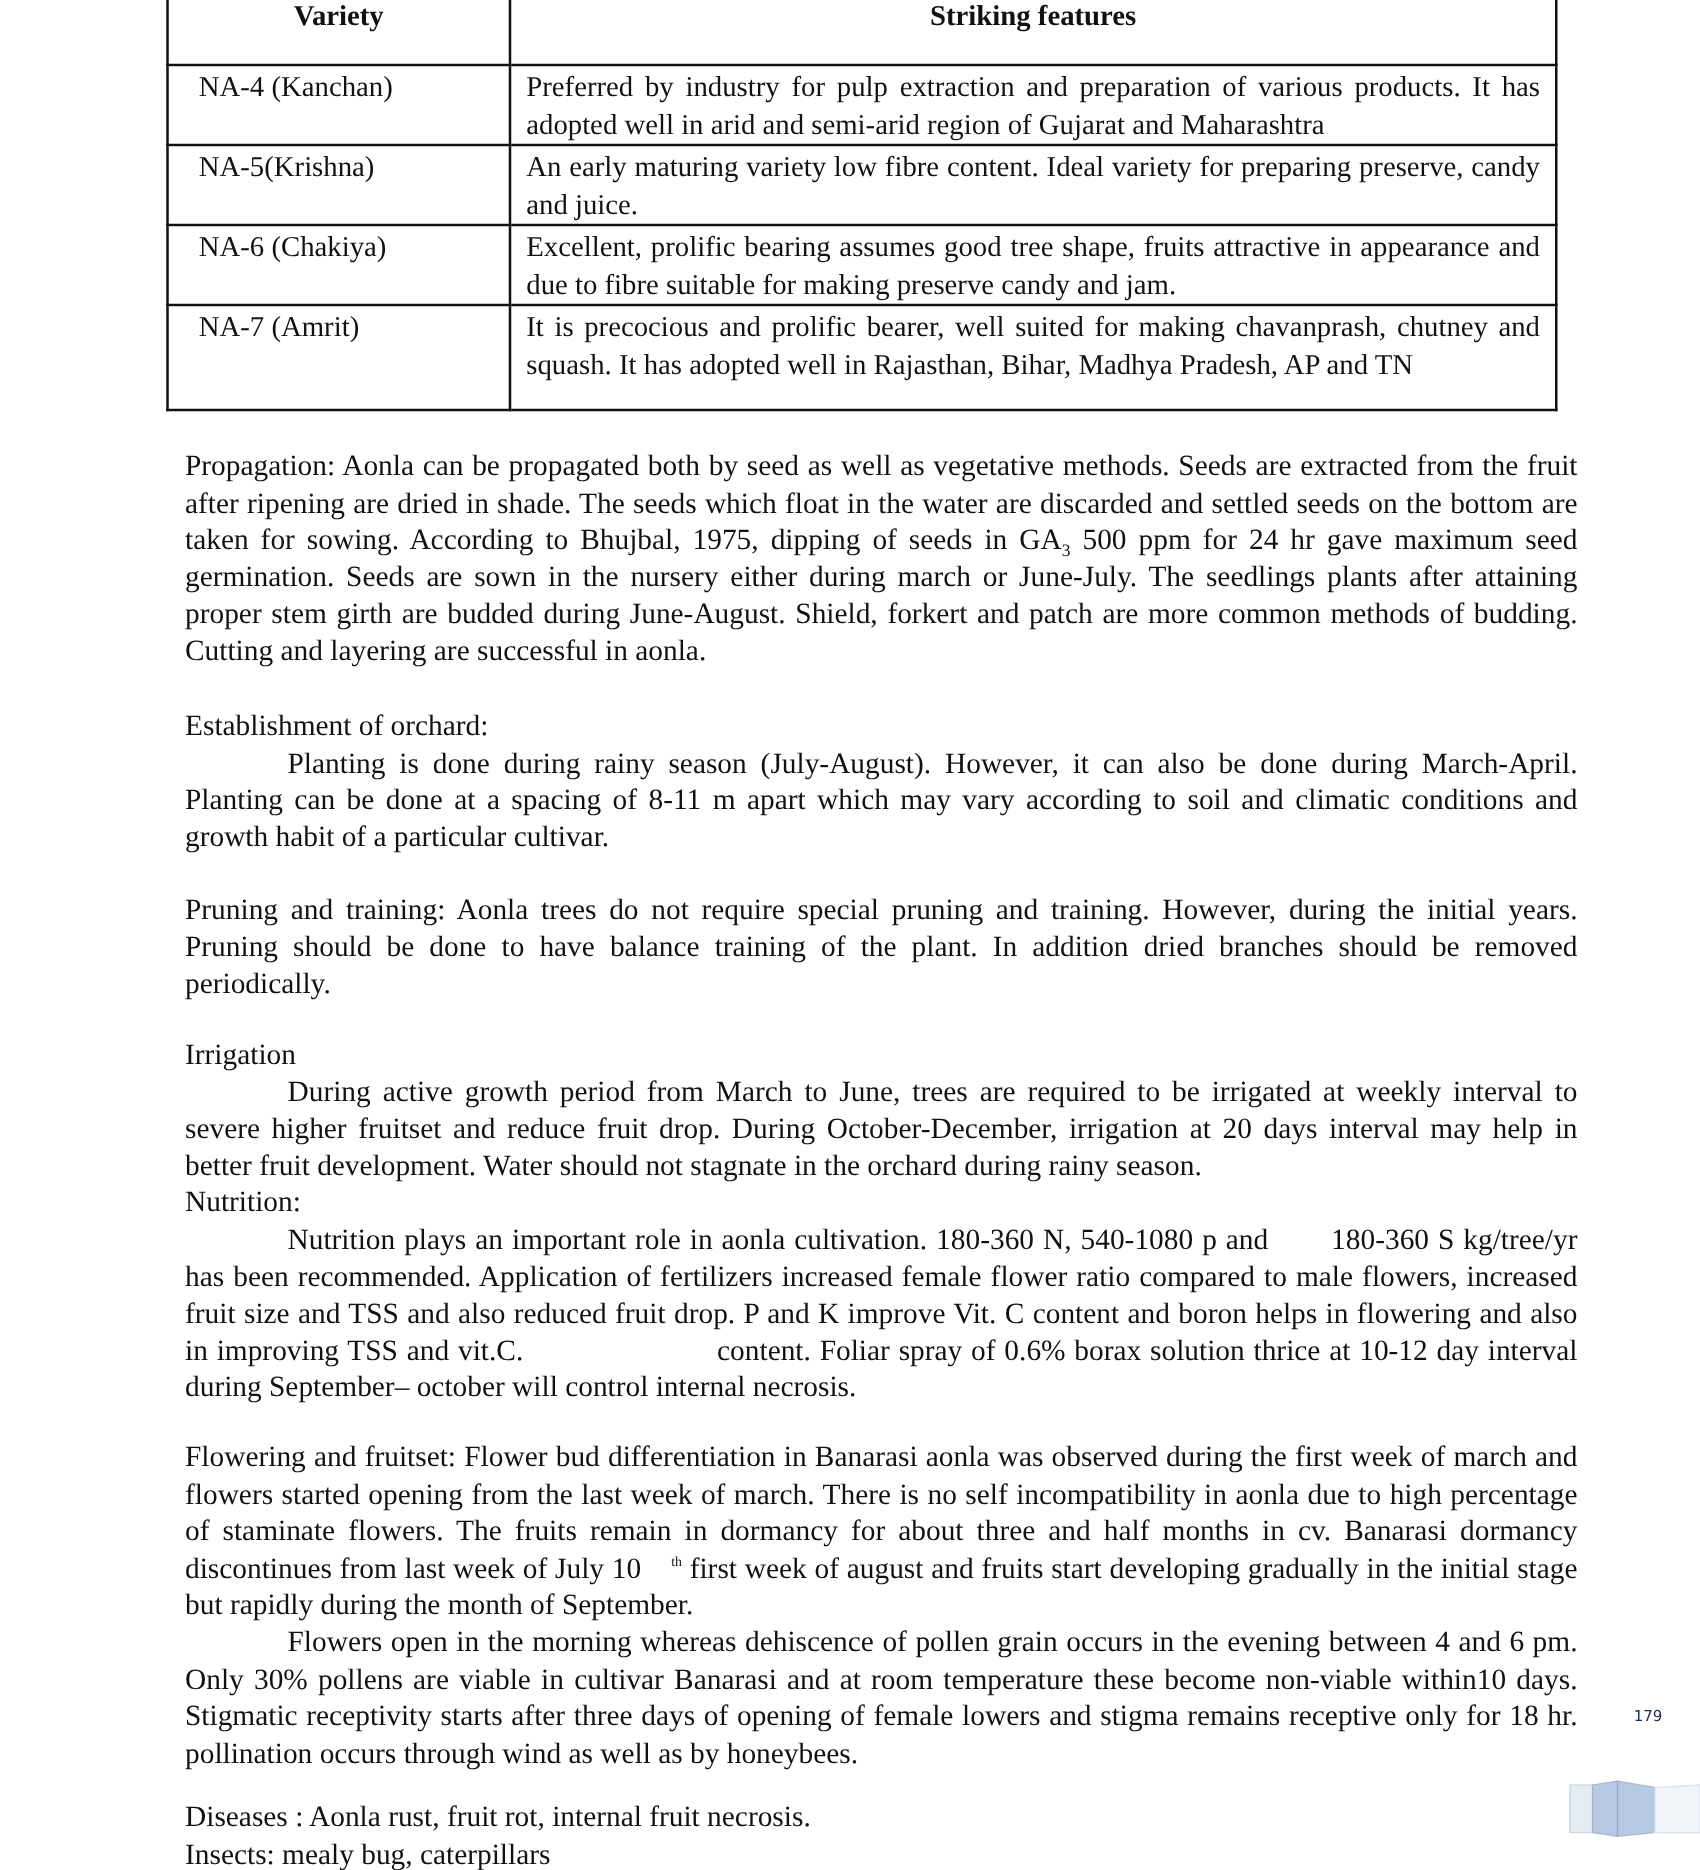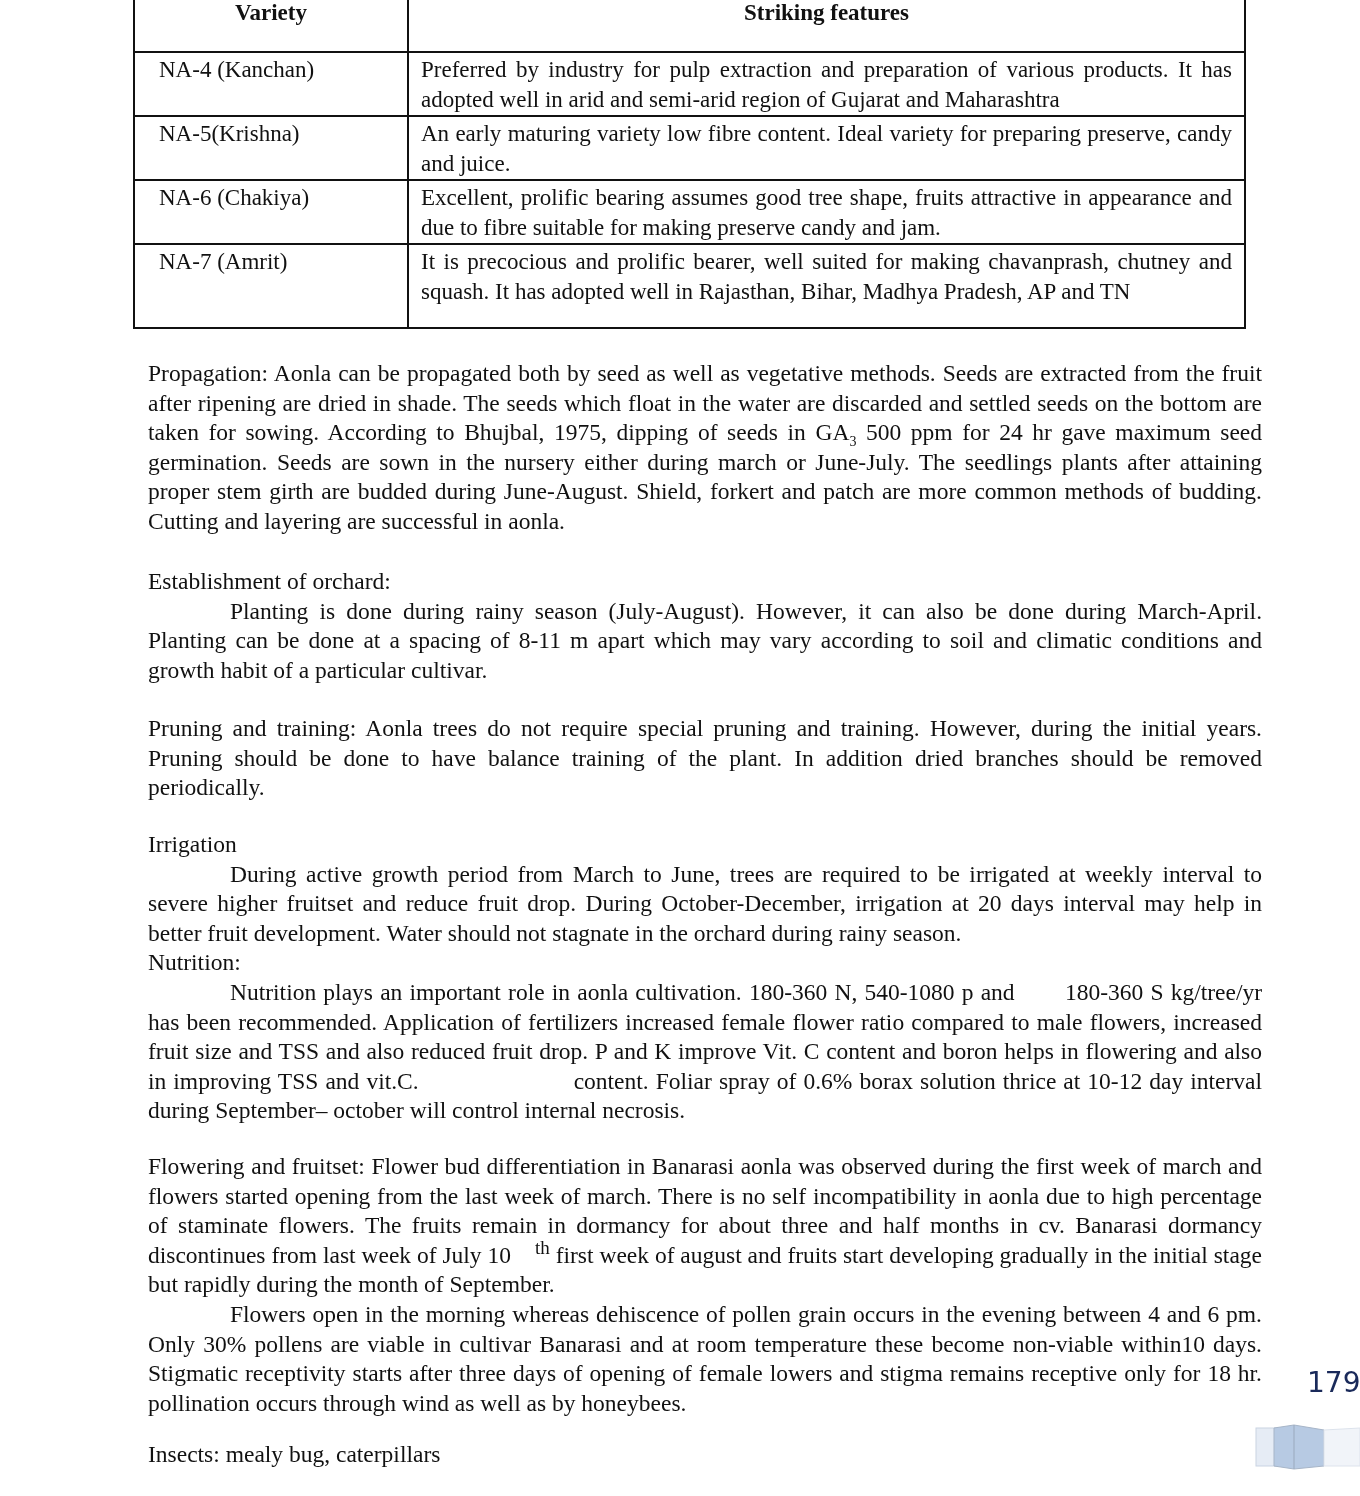--- a/index.html
+++ b/index.html
@@ -10,24 +10,24 @@
   table.vt td, table.vt th { border:2px solid #111; vertical-align:top; }
   table.vt th { font-weight:bold; height:53px; padding:0; text-align:center; vertical-align:top; line-height:30px; padding-top:0; }
   table.vt td.c1 { width:236px; padding:2px 12px 0 24px; }
   table.vt td.c2 { padding:2px 12px 0 12px; text-align:justify;margin-top:35px; }
   .sec { position:absolute; left:148px; width:1114px; font-size:23.5px; line-height:29.6px;
          text-align:justify; }
   .sec b { font-weight:normal; }
   .indent { text-indent:82px; }
   .h { font-weight:normal; display:block; }
   .p { display:block; }
-  sup { font-size:19px; line-height:0;margin-left:24px; }
+  sup { font-size:11px; line-height:0;margin-left:24px; }
   sub { font-size:14px; line-height:0; }
   .pagenum { position:absolute; left:1307px; top:1366px; font-family:"DejaVu Sans",sans-serif;
-             font-size:28px; color:#1a2a5a; }
+             font-size:12px; color:#1a2a5a; }
   .pageicon { position:absolute; left:1254px; top:1422px; width:106px; height:50px; }
 </style>
 </head>
 <body>
 
 <table class="vt">
   <tbody>
       <tr>
     <th style="width:262px">Variety</th>
     <th>Striking features</th>
@@ -70,20 +70,21 @@
   <span class="p"><b>Nutrition</b><span>:</span></span>
   <span class="p indent" style="white-space:pre-wrap">Nutrition plays an important role in aonla cultivation. 180-360 N, 540-1080 p and       180-360 S kg/tree/yr has been recommended. Application of fertilizers increased female flower ratio compared to male flowers, increased fruit size and TSS and also reduced fruit drop. P and K improve Vit. C content and boron helps in flowering and also in improving TSS and vit.C.                      content. Foliar spray of 0.6% borax solution thrice at 10-12 day interval during September– october will control internal necrosis.</span>
 </div>
 
 <div class="sec" style="top:1152px">
   <span class="p"><b>Flowering and fruitset:</b><span> Flower bud differentiation in Banarasi aonla was observed during the first week of march and flowers started opening from the last week of march. There is no self incompatibility in aonla due to high percentage of staminate flowers. The fruits remain in dormancy for about three and half months in cv. Banarasi dormancy discontinues from last week of July 10</span><sup>th</sup><span> first week of august and fruits start developing gradually in the initial stage but rapidly during the month of September.</span></span>
   <span class="p indent">Flowers open in the morning whereas dehiscence of pollen grain occurs in the evening between 4 and 6 pm. Only 30% pollens are viable in cultivar Banarasi and at room temperature these become non-viable within10 days. Stigmatic receptivity starts after three days of opening of female lowers and stigma remains receptive only for 18 hr. pollination occurs through wind as well as by honeybees.</span>
 </div>
 
 <div class="sec" style="top:1440px">
+  <span class="p"><b>Diseases</b><span> : Aonla rust, fruit rot, internal fruit necrosis.</span></span>
   <span class="p"><b>Insects</b><span>: mealy bug, caterpillars</span></span>
 </div>
 
 <div class="pagenum">179</div>
 
 <div class="pageicon">
   <svg width="106" height="50" viewBox="0 0 106 50">
     <rect x="2" y="6" width="22" height="38" fill="#e6ecf5" stroke="#c9d3e2" stroke-width="1"></rect>
     <polygon points="20,6 40,3 70,8 70,44 40,47 20,44" fill="#b7cae3" stroke="#a7b5c8" stroke-width="1"></polygon>
     <line x1="40" y1="3" x2="40" y2="47" stroke="#9aa9bd" stroke-width="1"></line>

